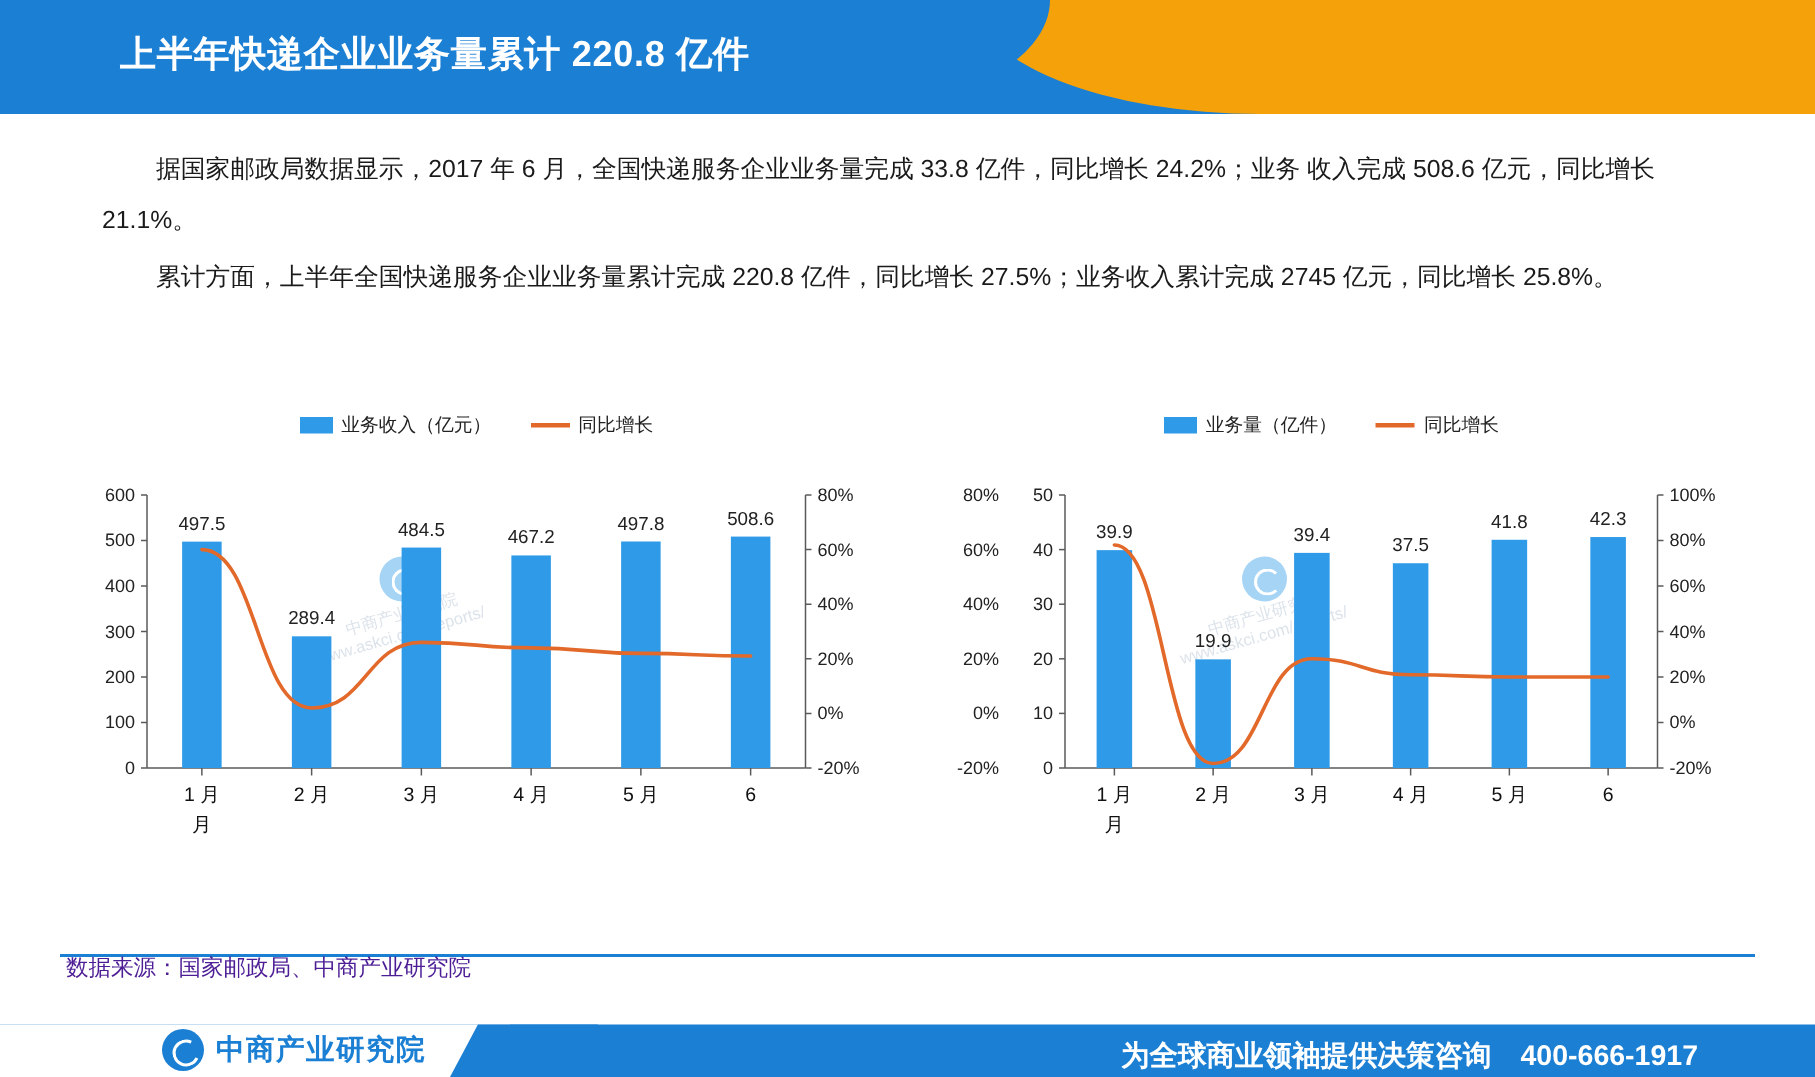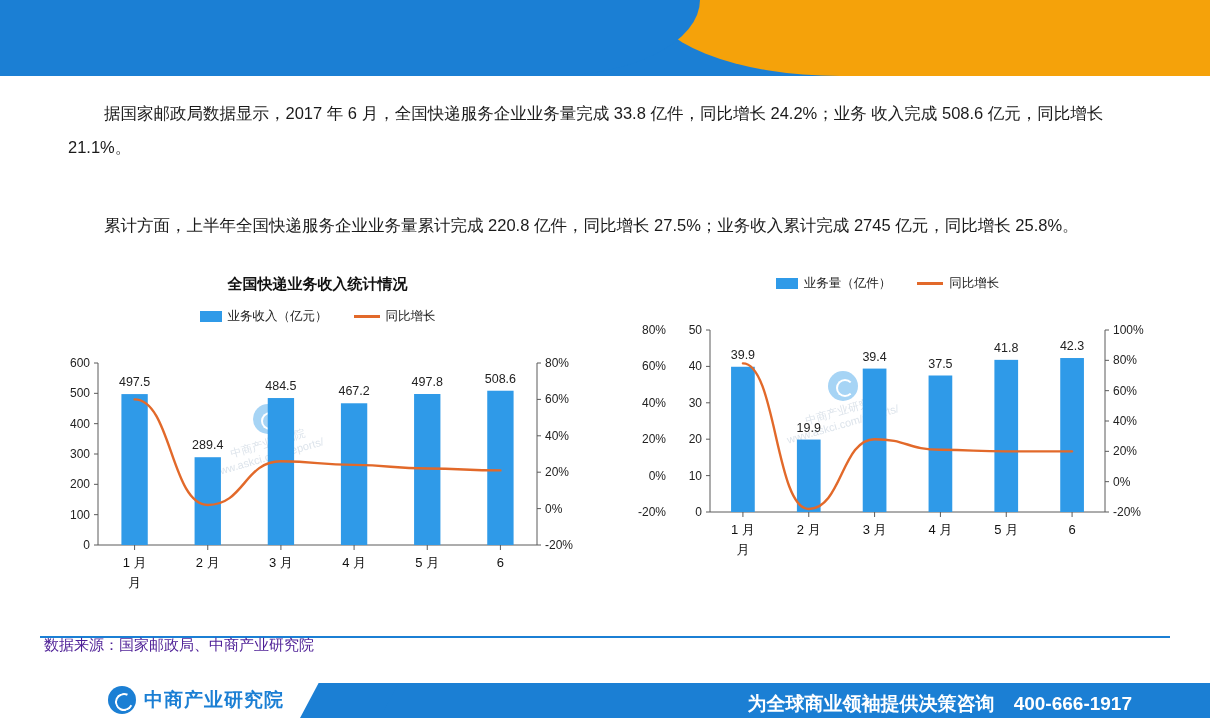--- a/index.html
+++ b/index.html
@@ -10,21 +10,21 @@
   .header .blue{position:absolute;left:0;top:0;width:1210px;height:76px;background:#1b7fd4;}
   .header .orange{position:absolute;right:0;top:0;width:560px;height:76px;background:#f5a20a;
      border-bottom-left-radius:190px 76px;}
   .header .blue2{position:absolute;left:0;top:0;width:700px;height:76px;background:#1b7fd4;
      border-bottom-right-radius:150px 76px;}
   .header h1{position:absolute;left:80px;top:20px;margin:0;color:#ffffff;font-size:24px;font-weight:bold;letter-spacing:.5px;}
 
   
   .para{position:absolute;font-size:16.5px;color:#1a1a1a;line-height:34px;}
   #para1{left:68px;top:96px;width:1080px;text-indent:36px;}
-  #para2{left:68px;top:168px;width:1080px;text-indent:36px;margin-top:40px;}
+  #para2{left:68px;top:168px;width:1080px;text-indent:36px;}
 
   
   .chart-box{position:absolute;top:275px;width:555px;height:330px;}
   #chart-left{left:40px;}
   #chart-right{left:610px;}
   .chart-title{text-align:center;font-size:15px;font-weight:bold;color:#111;margin:0 0 14px 0;}
   .legend{display:flex;justify-content:center;align-items:center;gap:26px;font-size:12.5px;color:#222;margin-bottom:24px;}
   .legend .item{display:flex;align-items:center;gap:6px;}
   .legend .swatch-bar{width:22px;height:11px;background:#2f9ae8;display:inline-block;}
   .legend .swatch-line{width:26px;height:3px;background:#e2692a;display:inline-block;}
@@ -53,27 +53,27 @@
   .foot-right{position:absolute;right:78px;top:691px;color:#fff;font-size:19px;font-weight:bold;}
   .foot-right .phone{margin-left:14px;}
 </style>
 </head>
 <body>
 
 <div class="header">
   <div class="blue"></div>
   <div class="orange"></div>
   <div class="blue2"></div>
+  <h1>上半年快递企业业务量累计 220.8 亿件</h1>
 </div>
 
 <div class="para" id="para1">据国家邮政局数据显示，2017 年 6 月，全国快递服务企业业务量完成 33.8 亿件，同比增长 24.2%；业务 收入完成 508.6 亿元，同比增长 21.1%。</div>
 <div class="para" id="para2">累计方面，上半年全国快递服务企业业务量累计完成 220.8 亿件，同比增长 27.5%；业务收入累计完成 2745 亿元，同比增长 25.8%。</div>
 
 <div class="chart-box" id="chart-left">
-  <div class="chart-title">全国快递业务收入统计情况</div>
   <div class="legend">
     <div class="item">
       <span class="swatch-bar"></span>
       <span>业务收入（亿元）</span>
     </div>
     <div class="item">
       <span class="swatch-line"></span>
       <span>同比增长</span>
     </div>
   </div>

